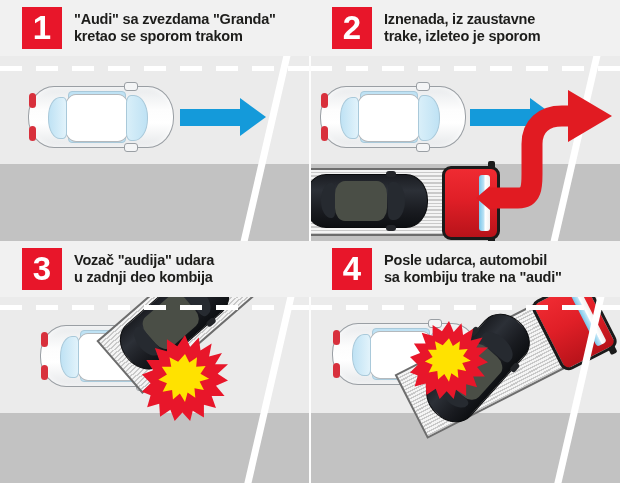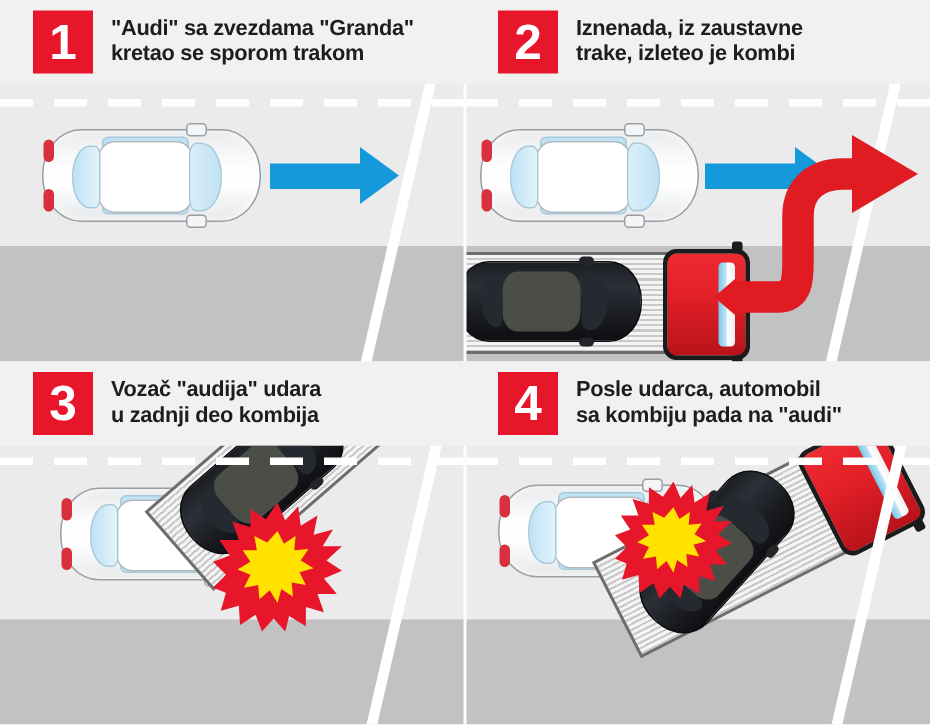--- a/index.html
+++ b/index.html
@@ -304,21 +304,21 @@
           <path d="M 20 116 L 48 116 C 62 116 62 104 62 92 L 62 62 C 62 44 74 34 92 34 L 106 34" fill="none" stroke="#e11b22" stroke-width="21" stroke-linecap="butt" stroke-linejoin="round"></path>
           <polygon points="98,8 142,34 98,60" fill="#e11b22"></polygon>
           <polygon points="20,104 20,128 6,116" fill="#e11b22"></polygon>
         </svg>
       </div>
     </div>
 
     <div class="caption">
       <div class="badge">2</div>
       <div class="cap-text">Iznenada, iz zaustavne
-trake, izleteo je kombi</div>
+trake, izleteo je sporom</div>
     </div>
   </div>
 
   <div class="panel p3">
     <div class="scene">
       <div class="asphalt-light"></div>
       <div class="shoulder"></div>
       <div class="dash-line"></div>
       <div class="edge-line diag"></div>
 
@@ -409,18 +409,18 @@
         <svg width="78" height="78" viewBox="0 0 100 100">
           <polygon fill="#e8162a" points="50,0 56,14 66,3 68,18 81,10 78,25 93,21 85,34 100,34 88,45 100,53 86,59 96,71 81,71 86,85 72,81 72,96 59,88 56,100 47,90 38,100 33,87 21,95 20,80 6,84 10,70 0,66 10,56 0,46 13,41 5,29 20,29 15,15 29,19 29,5 41,13"></polygon>
           <polygon fill="#ffe200" points="50,22 55,32 64,26 63,37 74,36 68,45 78,51 67,54 72,64 61,62 62,73 53,67 50,78 44,68 36,75 35,64 24,66 29,56 19,52 29,46 23,37 34,37 32,26 42,31"></polygon>
         </svg>
       </div>
     </div>
 
     <div class="caption">
       <div class="badge">4</div>
       <div class="cap-text">Posle udarca, automobil
-sa kombiju pada na "audi"</div>
+sa kombiju trake na "audi"</div>
     </div>
   </div>
 
   <div class="seam"></div>
 </div>
 
 </body></html>

